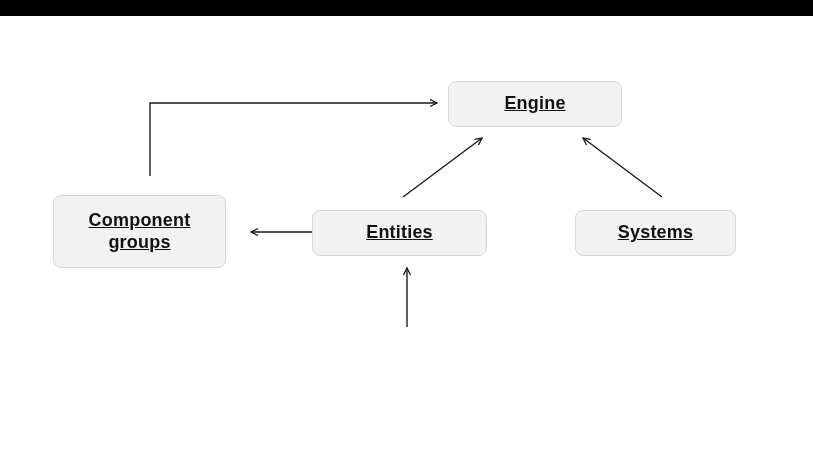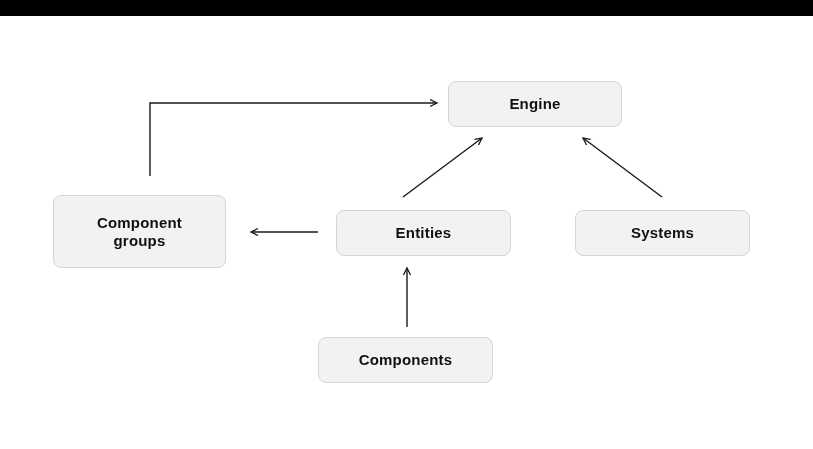--- a/index.html
+++ b/index.html
@@ -43,26 +43,27 @@
     box-sizing: border-box;
     background: var(--box-fill, #f2f2f2);
     border: 1px solid var(--box-border, #d6d6d6);
     border-radius: 8px;
     display: flex;
     align-items: center;
     justify-content: center;
     text-align: center;
   }
   .node .label {
-    font-size: 15px;
+    font-size: 18px;
     font-weight: bold;
     line-height: 1.2;
     letter-spacing: 0.2px;
     color: var(--text-color, #111111);
     white-space: pre-line;
+    text-decoration: underline;
   }
 </style>
 </head>
 <body>
 
 <div class="stage">
 
   <div class="letterbox top"></div>
 
   <svg class="edges" viewBox="0 0 813 449" xmlns="http://www.w3.org/2000/svg">
@@ -80,25 +81,22 @@
 
   <div class="node" style="left: 448px; top: 81px; width: 174px; height: 46px;">
     <span class="label">Engine</span>
   </div>
 
   <div class="node" style="left: 53px; top: 195px; width: 173px; height: 73px;">
     <span class="label">Component
 groups</span>
   </div>
 
-  <div class="node" style="left: 336px; top: 210px; width: 175px; height: 46px;">
+  <div class="node" style="left: 312px; top: 210px; width: 175px; height: 46px;">
     <span class="label">Entities</span>
   </div>
 
-  <div class="node" style="left: 575px; top: 210px; width: 175px; height: 46px;">
+  <div class="node" style="left: 575px; top: 210px; width: 161px; height: 46px;">
     <span class="label">Systems</span>
   </div>
 
-  <div class="node" style="left: 318px; top: 337px; width: 175px; height: 46px;">
-    <span class="label">Components</span>
-  </div>
 
 </div>
 
 </body></html>

